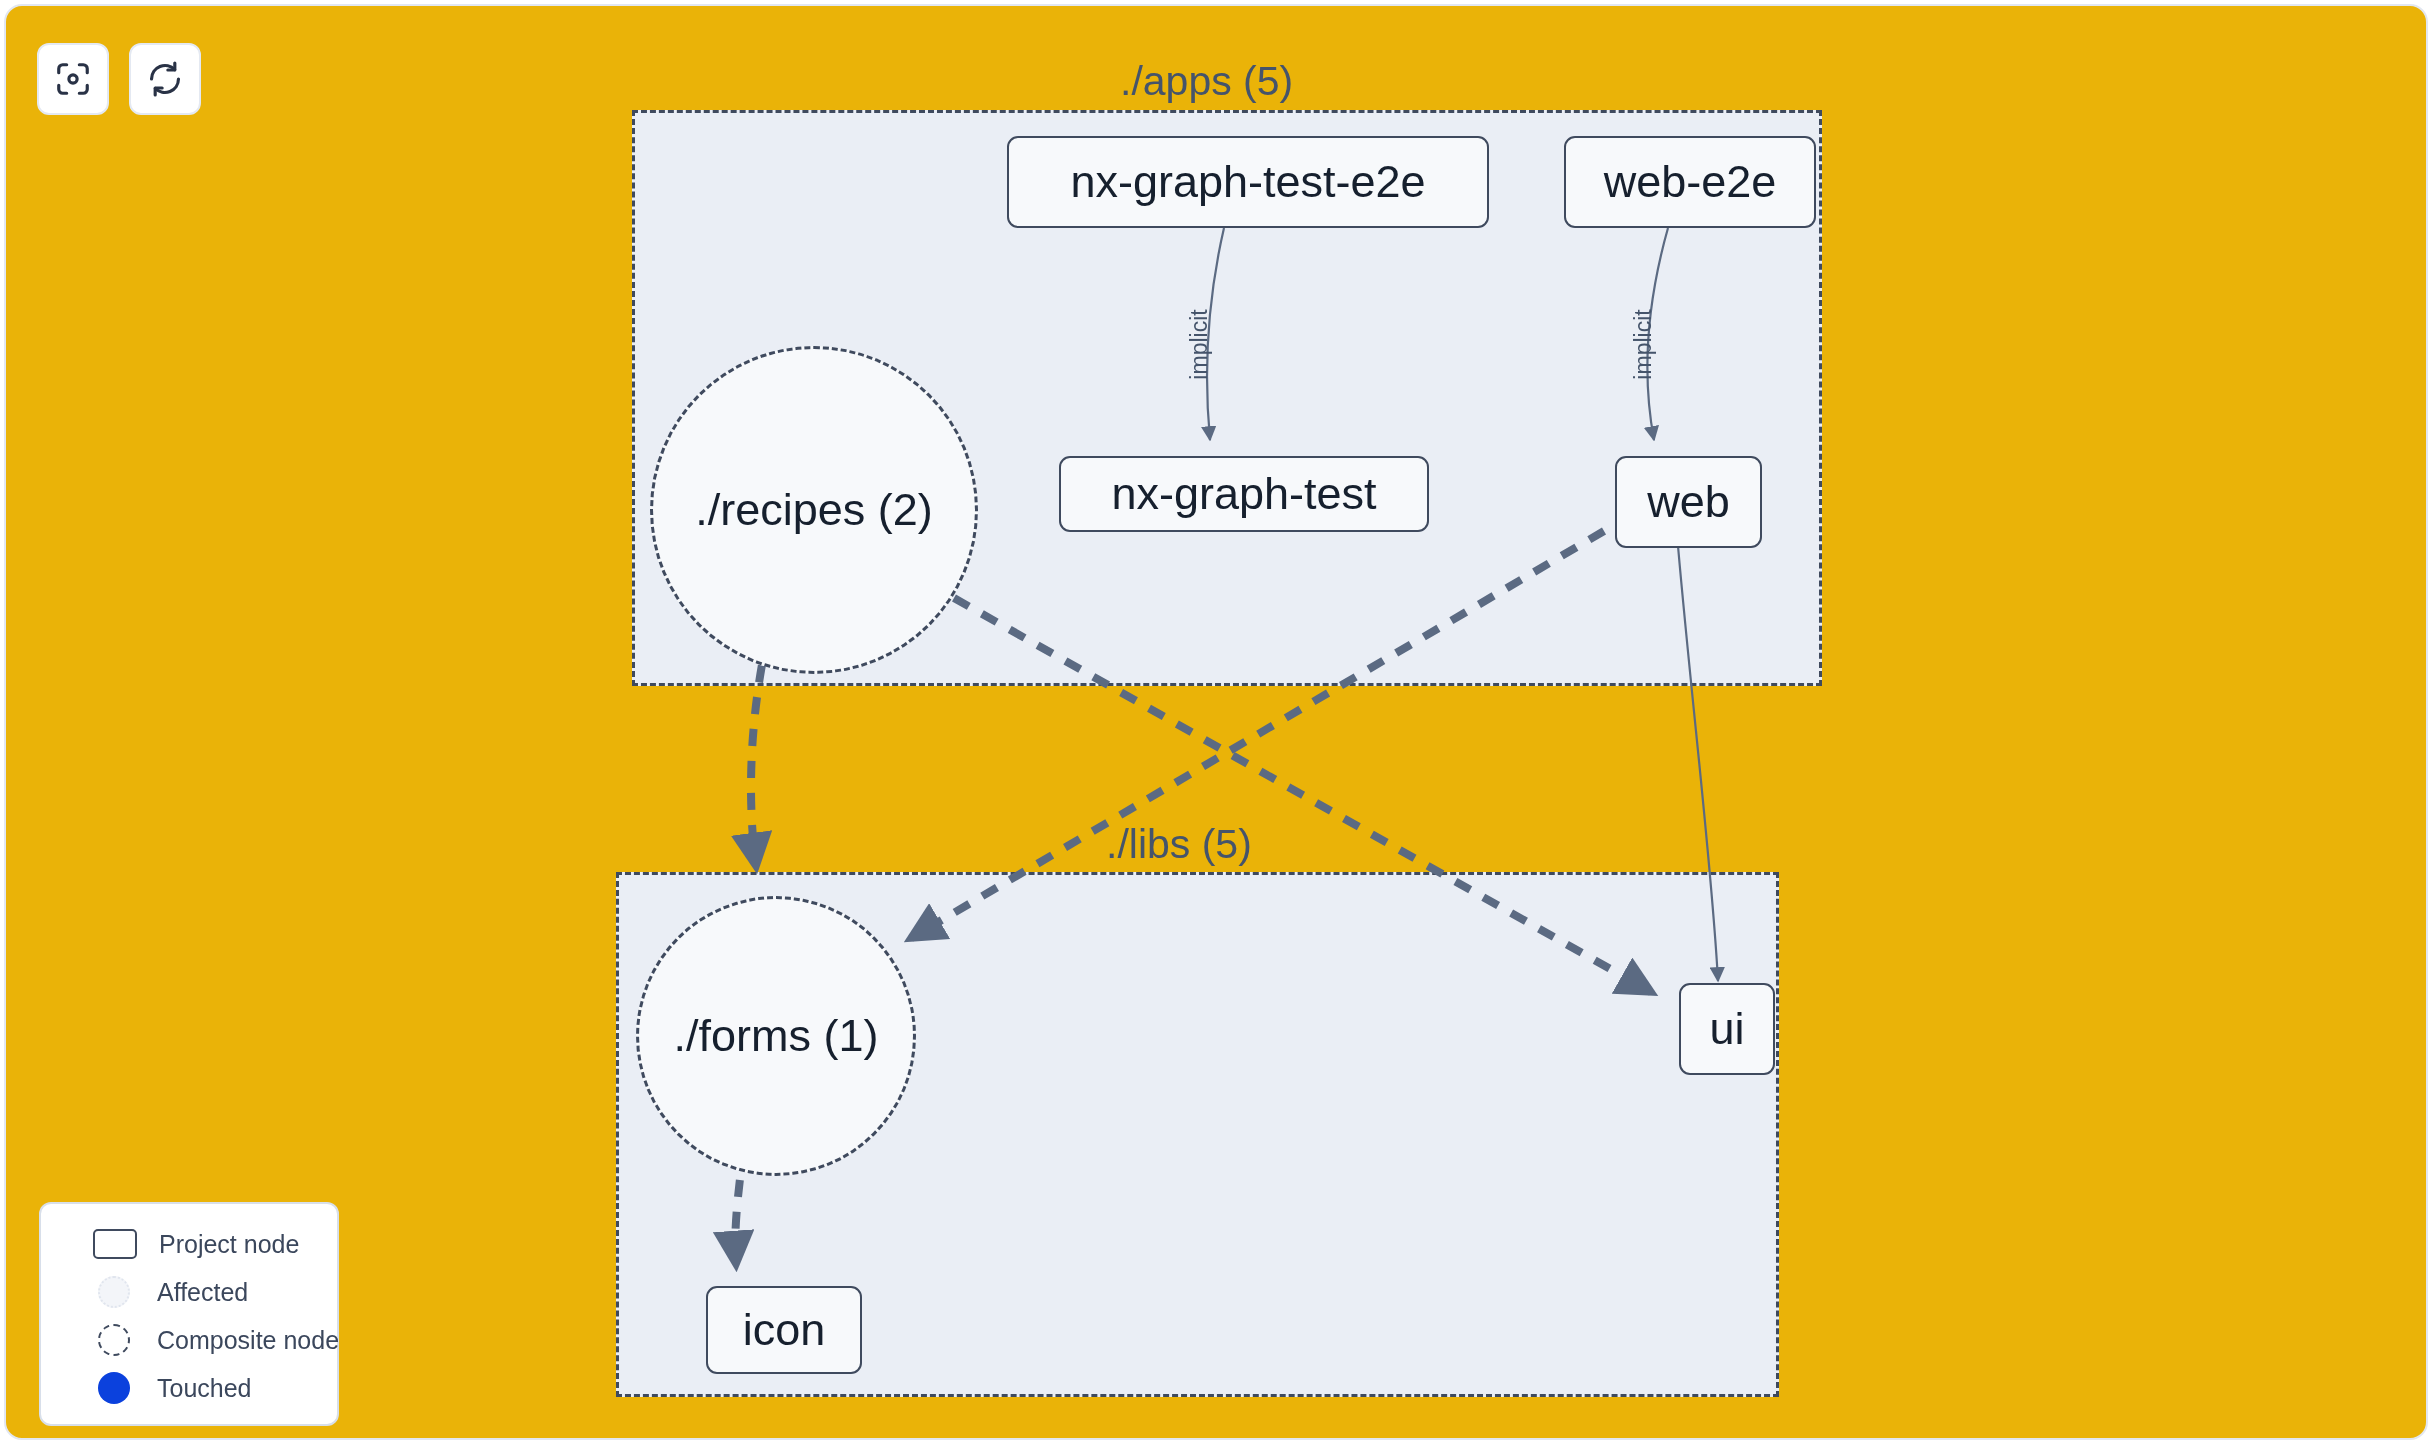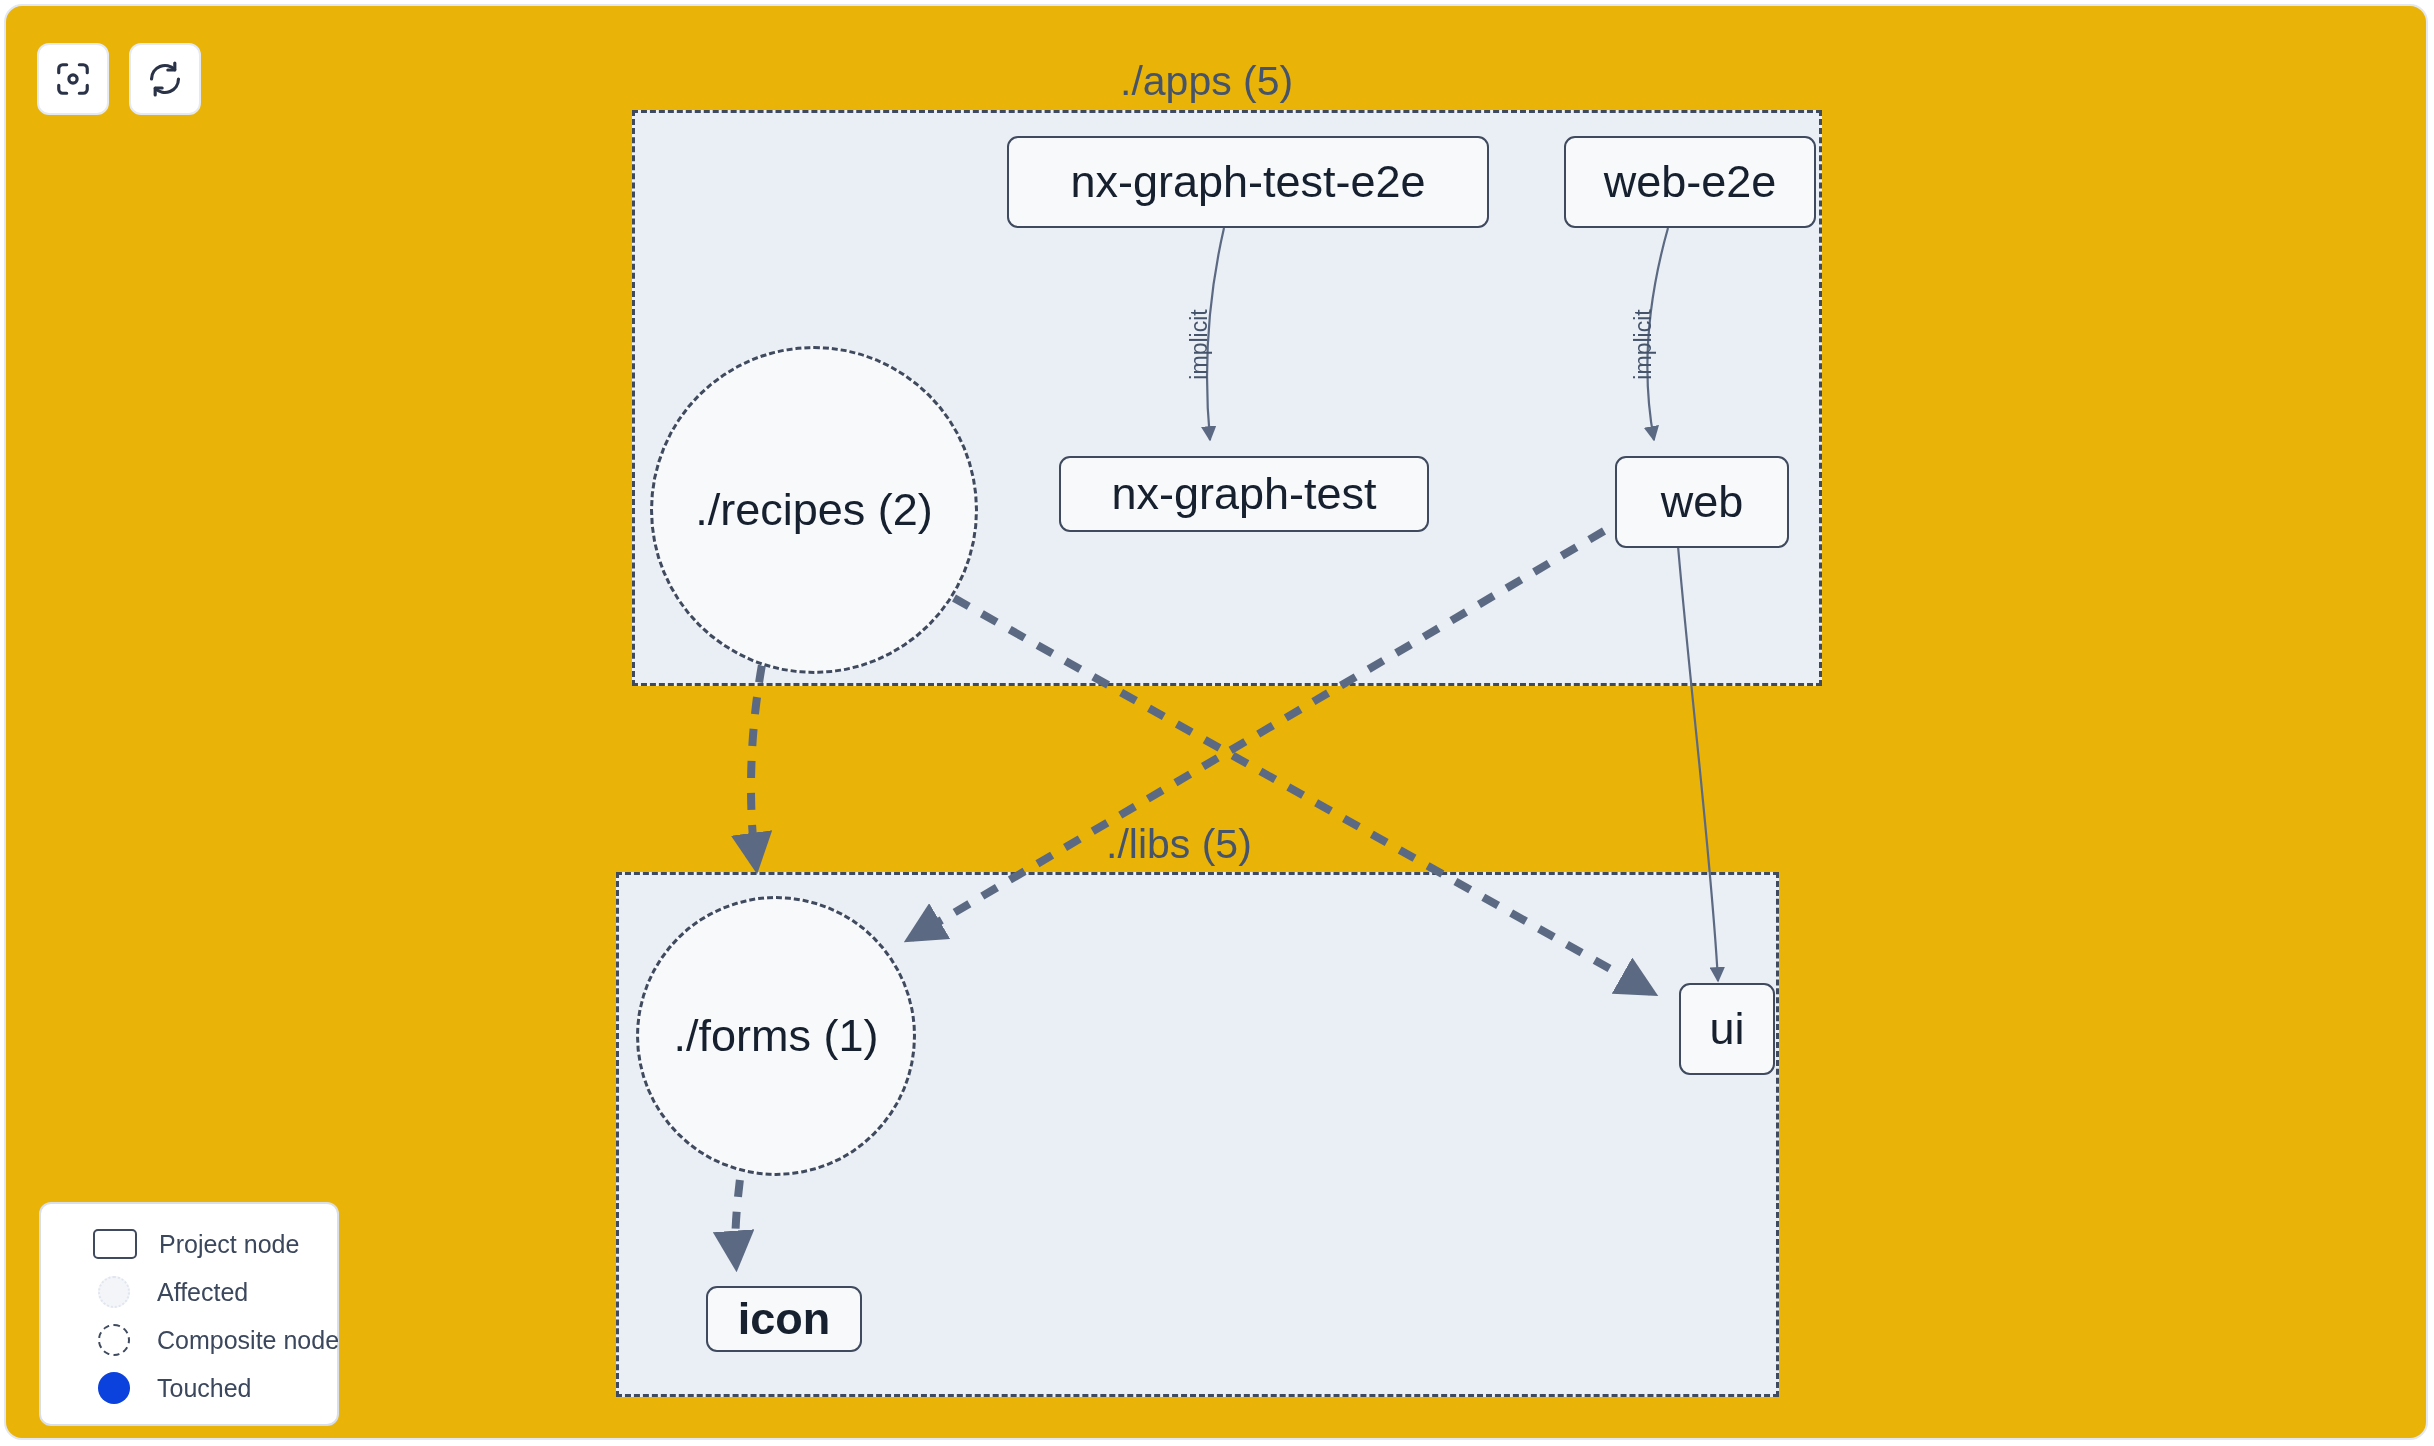--- a/index.html
+++ b/index.html
@@ -262,25 +262,25 @@
     <div class="composite-node" style="left:644px; top:340px; width:328px; height:328px;">./recipes (2)</div>
 
     <div class="composite-node" style="left:630px; top:890px; width:280px; height:280px;">./forms (1)</div>
 
     <div class="project-node" style="left:993px; top:130px; width:482px; height:92px;">nx-graph-test-e2e</div>
 
     <div class="project-node" style="left:1550px; top:130px; width:252px; height:92px;">web-e2e</div>
 
     <div class="project-node" style="left:1045px; top:450px; width:370px; height:76px;">nx-graph-test</div>
 
-    <div class="project-node" style="left:1601px; top:450px; width:174px; height:92px;">web</div>
+    <div class="project-node" style="left:1601px; top:450px; width:147px; height:92px;">web</div>
 
     <div class="project-node" style="left:1665px; top:977px; width:96px; height:92px;">ui</div>
 
-    <div class="project-node" style="left:692px; top:1280px; width:156px; height:66px;font-weight:bold;">icon</div>
+    <div class="project-node" style="left:692px; top:1280px; width:156px; height:88px;">icon</div>
   </div>
 
   <div id="legend">
     <div class="legend-row">
       <span class="legend-swatch sw-project"></span>
       <span class="legend-text">Project node</span>
     </div>
     <div class="legend-row">
       <span class="legend-swatch sw-affected"></span>
       <span class="legend-text">Affected</span>

